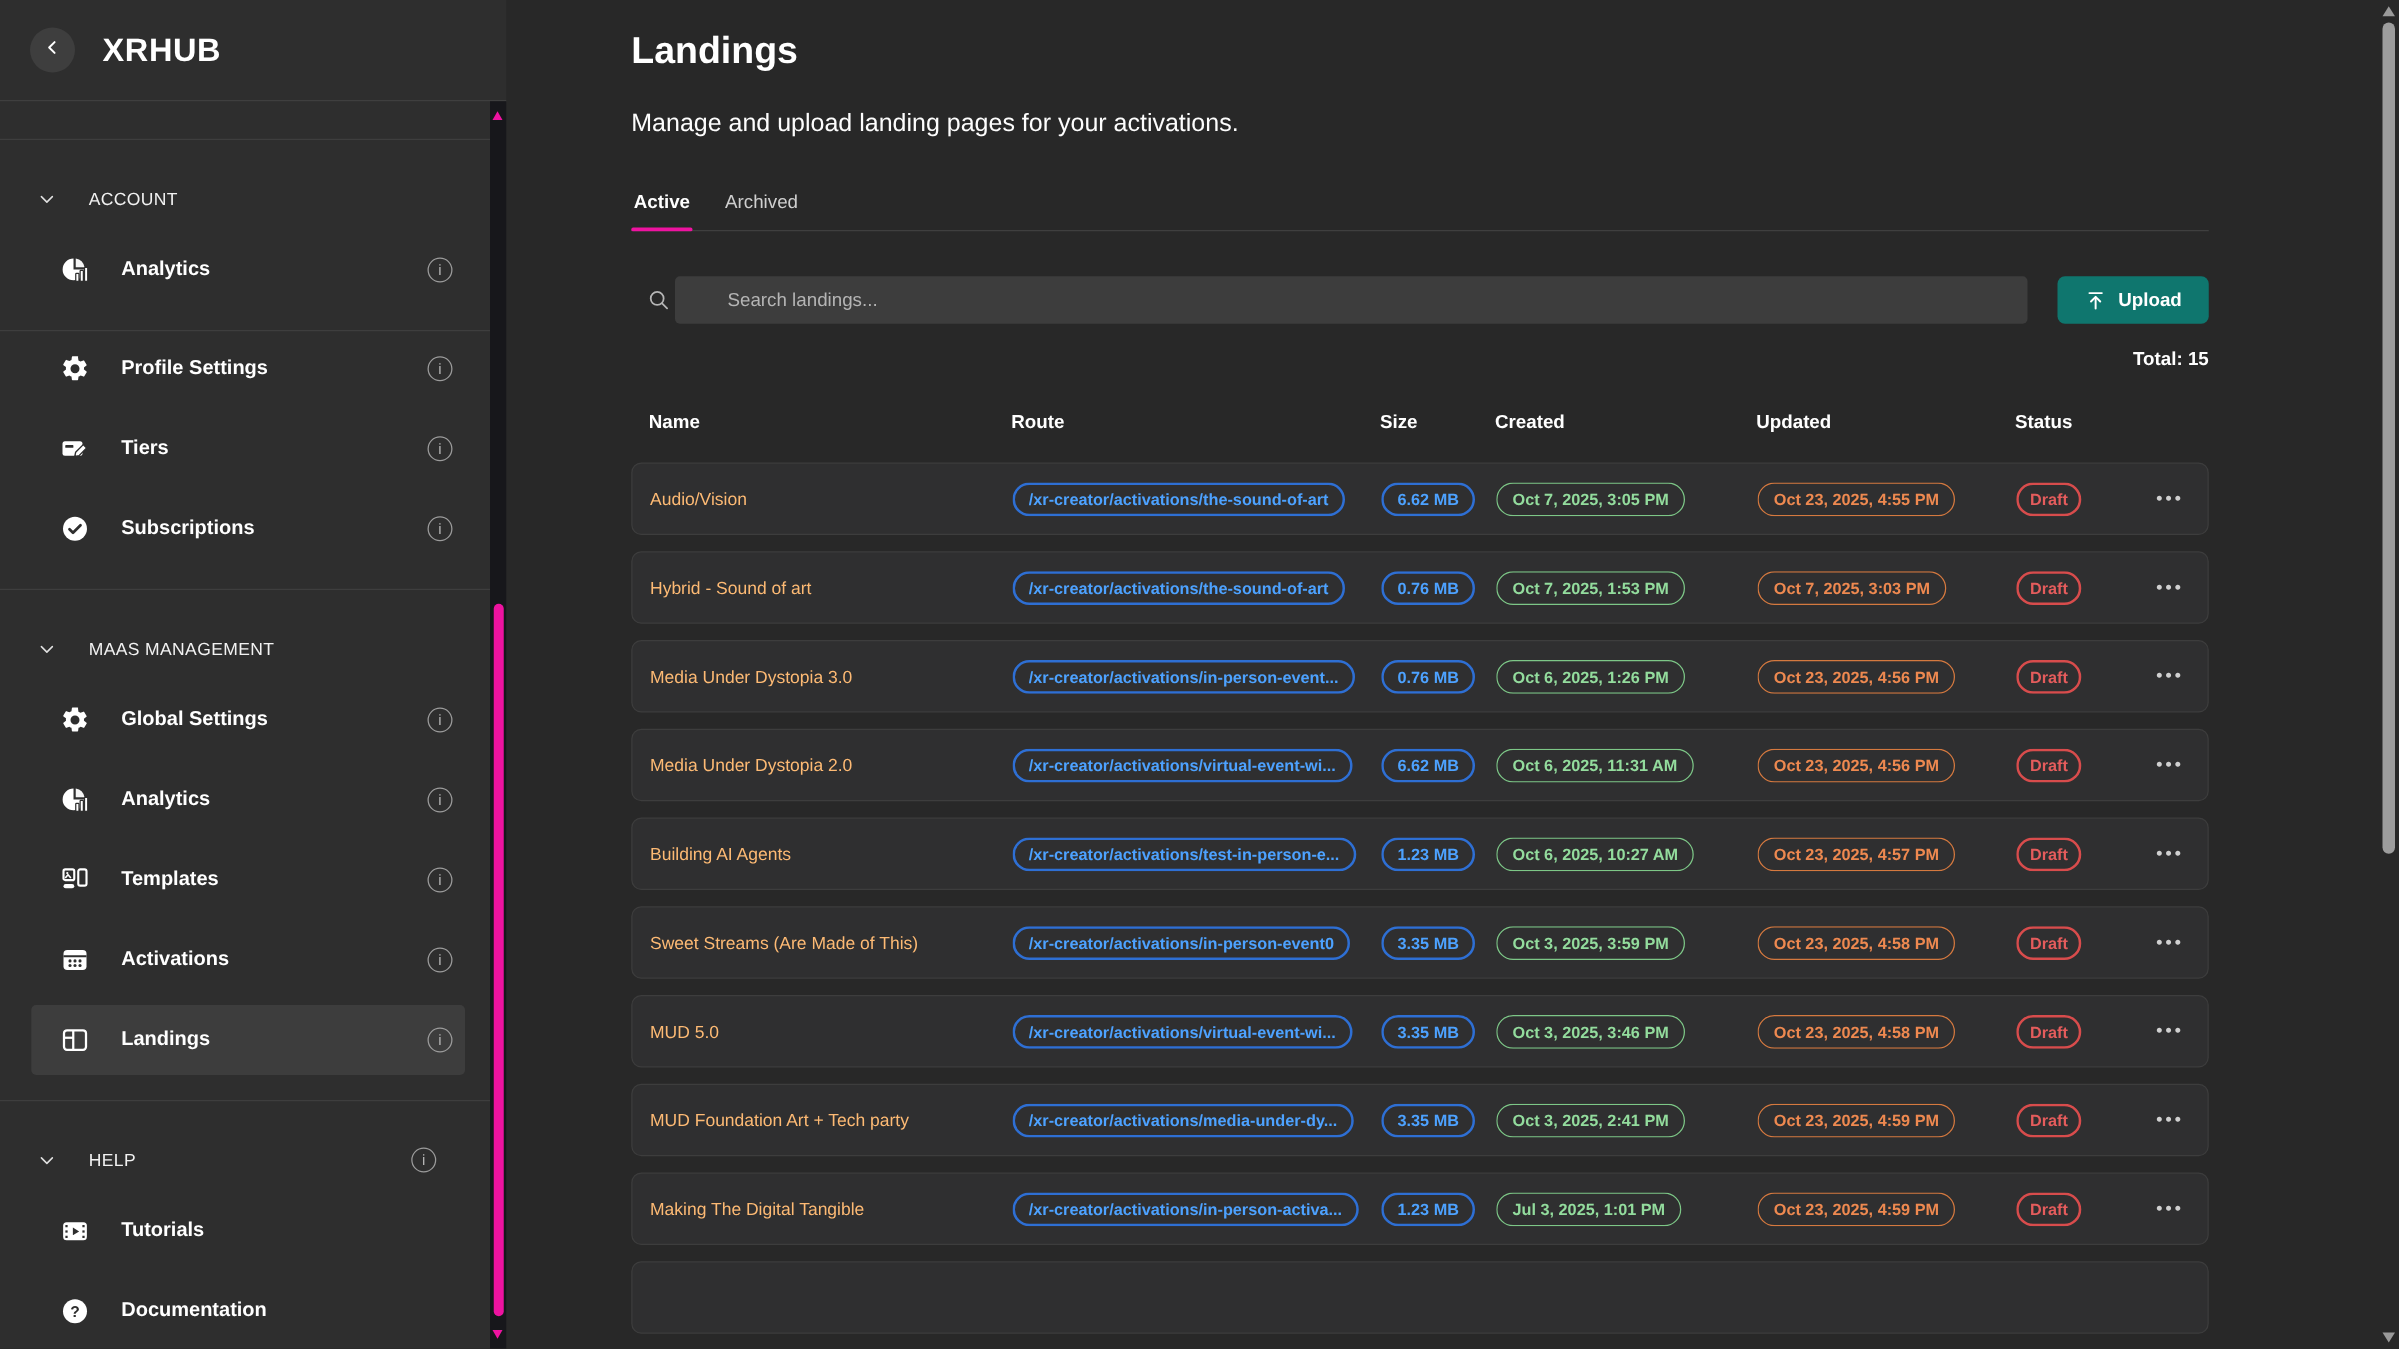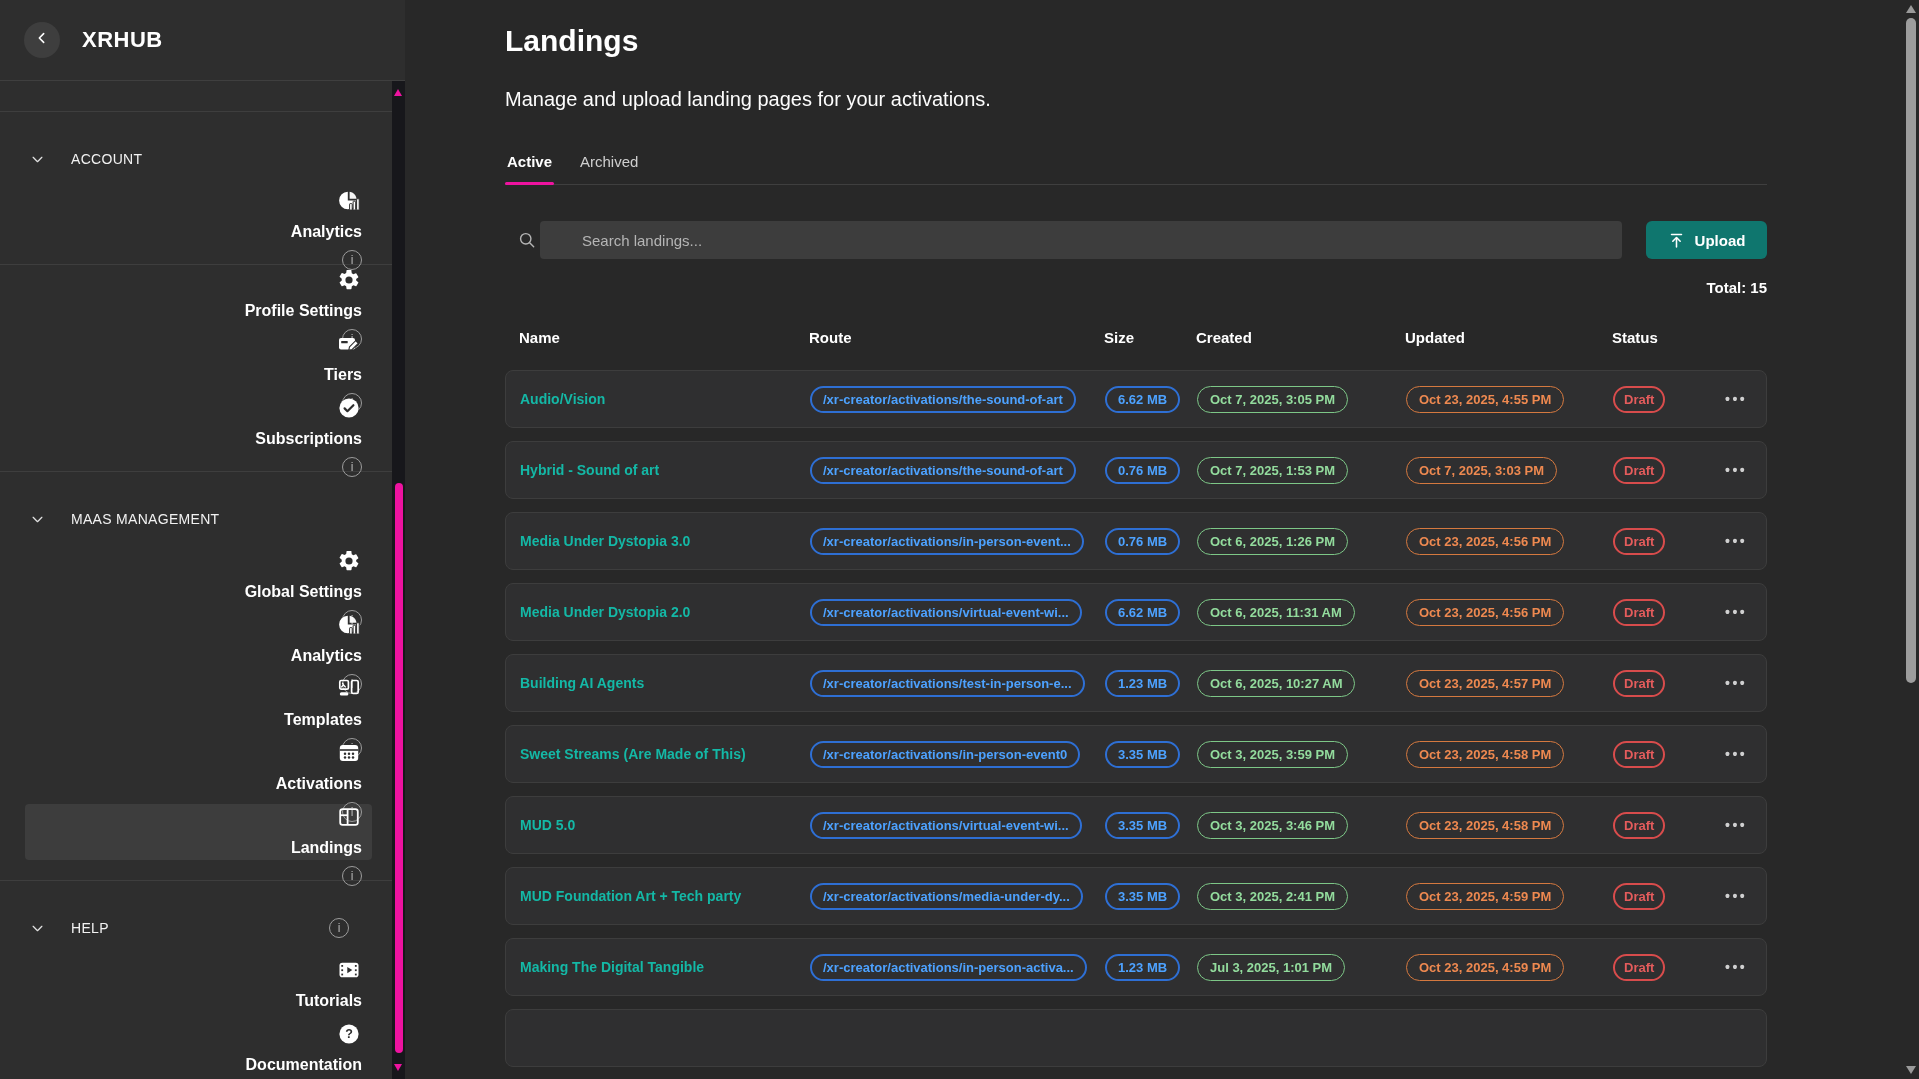--- a/index.html
+++ b/index.html
@@ -19,40 +19,39 @@
   .sidebar-header {
     height:81px; display:flex; align-items:center;
     padding:0 24px; gap:22px;
     border-bottom:1px solid #3f3f3f;
   }
   .back-btn {
     width:36px; height:36px; border-radius:50%;
     background:#3e3e3e; display:flex; align-items:center; justify-content:center;
     cursor:pointer; flex:none;
   }
-  .app-title { font-size:22px; font-weight:700; letter-spacing:0.5px; }
+  .app-title { font-size:26px; font-weight:700; letter-spacing:0.5px; }
 
   .nav {
     position:absolute; top:81px; left:0; right:13px; bottom:0; overflow:hidden;
   }
   .nav-group { border-top:1px solid #3e3e3e; padding:28px 0 12px; }
   .nav-group.first { margin-top:30px; }
   .nav-group.no-header { padding-top:2px; }
   .nav-group-header {
     height:38px; margin-bottom:10px;
     display:flex; align-items:center;
     padding:0 43px 0 30px; gap:26px;
   }
   .nav-group-label { font-size:14px; color:#f2f2f2; letter-spacing:0.3px; }
   .nav-item {
     height:56px; margin:0 20px 8px 25px; border-radius:4px;
-    display:flex; align-items:flex-end;
-    padding:0 10px 0 22px; gap:9px; cursor:pointer;
+    display:flex; align-items:center;
+    padding:0 10px 0 22px; gap:24px; cursor:pointer;
     width:347px;
-    flex-direction:column;
   }
   .nav-item.selected { background:#3d3d3d; }
   .nav-icon { width:26px; height:26px; flex:none; display:flex; align-items:center; justify-content:center; }
   .nav-icon svg { width:24px; height:24px; }
   .nav-label { font-size:16px; font-weight:600; color:#fff; white-space:nowrap; }
   .info-circle {
     margin-left:auto; width:20px; height:20px; flex:none;
     border:1.5px solid #9c9c9c; border-radius:50%;
     display:flex; align-items:center; justify-content:center;
     font-size:12px; color:#b4b4b4; font-weight:400; cursor:pointer;
@@ -121,21 +120,21 @@
   }
   .thead { margin-top:30px; padding:0 0 0 14px; height:22px; }
   .th { font-size:15px; font-weight:700; color:#fff; }
   .rows { margin-top:22px; }
   .row {
     height:58px; margin-bottom:13px;
     background:#2f2f30; border:1px solid #3d3d3d; border-radius:8px;
     padding-left:14px; cursor:pointer;
   }
   .row.partial { height:58px; }
-  .cell-name { font-size:14px; font-weight:700; color:#14b8a6; white-space:nowrap; overflow:hidden; }
+  .cell-name { font-size:14px; font-weight:400; color:#fdba74; white-space:nowrap; overflow:hidden; }
   .pill {
     display:inline-block; white-space:nowrap; font-size:13px; font-weight:600;
     border-radius:15px; line-height:1;
   }
   .pill-blue  { border:2px solid #2e6fd4; color:#4da2ff; padding:5px 11px; justify-self:start; }
   .pill-green { border:1px solid #7dc787; color:#93dc9d; padding:6px 12px; justify-self:start; }
   .pill-orange{ border:1px solid #d5793f; color:#ee8950; padding:6px 12px; justify-self:start; }
   .pill-red   { border:2px solid #d84c4c; color:#e45c5c; padding:5px 9px; font-weight:700; justify-self:start; }
   .cell { overflow:hidden; }
   .dots {

